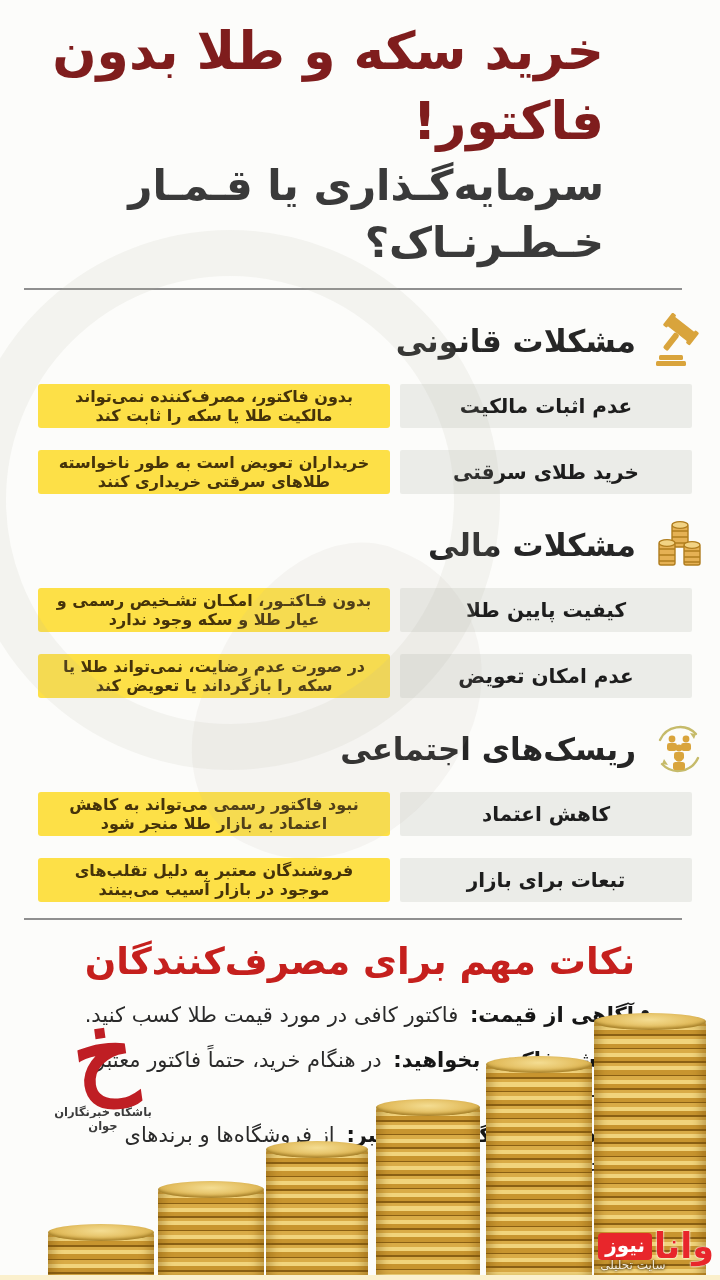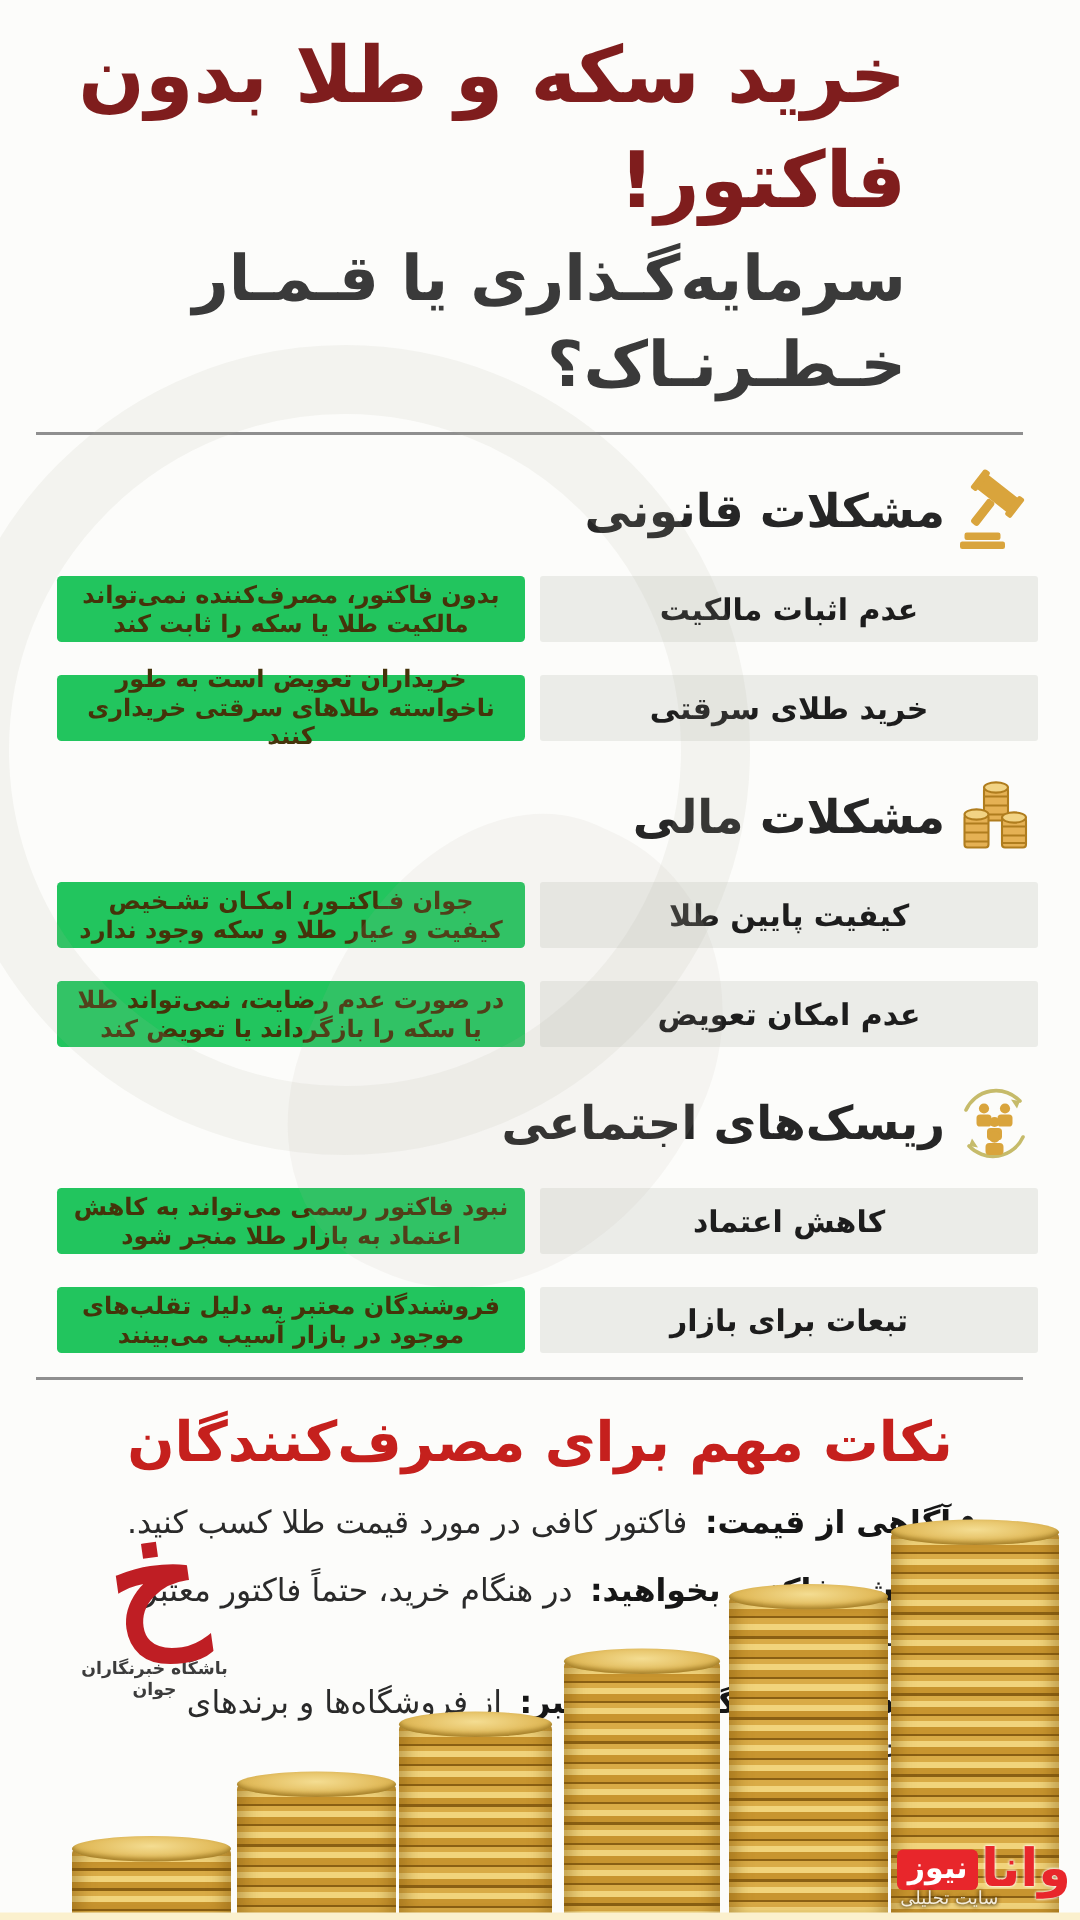--- a/index.html
+++ b/index.html
@@ -27,34 +27,34 @@
   }
   .title-sub {
     color:#3a3a3a; font-size:42px; font-weight:bold; line-height:1.35; margin-top:2px;
   }
   .divider {
     border:none; border-top:2px solid #8f8f8f; margin:16px 38px 0 24px;
   }
 
   .section { margin-top:22px; }
   .section-header {
-    display:flex; align-items:center; gap:4px; padding-right:28px;
+    display:flex; align-items:center; gap:14px; padding-right:12px;
   }
   .section-header .icon-wrap { width:58px; height:58px; flex:0 0 auto; display:flex; align-items:center; justify-content:center; }
   .section-title { font-size:31px; font-weight:bold; color:#262626; }
 
   .row { display:flex; gap:10px; margin:14px 28px 0 38px; height:44px; }
   .row + .row { margin-top:22px; }
   .row-label {
-    width:332px; flex:0 0 auto; background:#ebece8; border-radius:2px;
+    width:292px; flex:0 0 auto; background:#ebece8; border-radius:2px;
     display:flex; align-items:center; justify-content:center;
     font-size:20px; font-weight:bold; color:#1d1d1d;
   }
   .row-text {
-    flex:1; background:#22c55e; border-radius:3px;
+    flex:1; background:#fde047; border-radius:3px;
     display:flex; align-items:center; justify-content:center;
     font-size:16px; font-weight:bold; color:#45330a; padding:0 10px; text-align:center;
   }
 
   .tips { margin-top:20px; }
   .tips-heading {
     text-align:center; color:#c5201d; font-size:37px; font-weight:bold;
   }
   .tips-list { list-style:none; margin-top:18px; padding:0 68px 0 30px; }
   .tips-list li {
@@ -162,21 +162,21 @@
             <rect x="33" y="28" width="16" height="20" rx="2"></rect>
             <ellipse cx="41" cy="28" rx="8" ry="3.4" fill="#f2d384"></ellipse>
             <path d="M33 34 h16 M33 40 h16 M33 45 h16" fill="none"></path>
           </g>
         </svg>
       </span>
       <span class="section-title">مشکلات مالی</span>
     </div>
     <div class="row">
       <div class="row-label">کیفیت پایین طلا</div>
-      <div class="row-text">جوان فـاکتـور، امکـان تشـخیص کیفیت و عیار طلا و سکه وجود ندارد</div>
+      <div class="row-text">بدون فـاکتـور، امکـان تشـخیص رسمی و عیار طلا و سکه وجود ندارد</div>
     </div>
     <div class="row">
       <div class="row-label">عدم امکان تعویض</div>
       <div class="row-text">در صورت عدم رضایت، نمی‌تواند طلا یا سکه را بازگرداند یا تعویض کند</div>
     </div>
   </section>
 
   <section class="section">
     <div class="section-header">
       <span class="icon-wrap">

